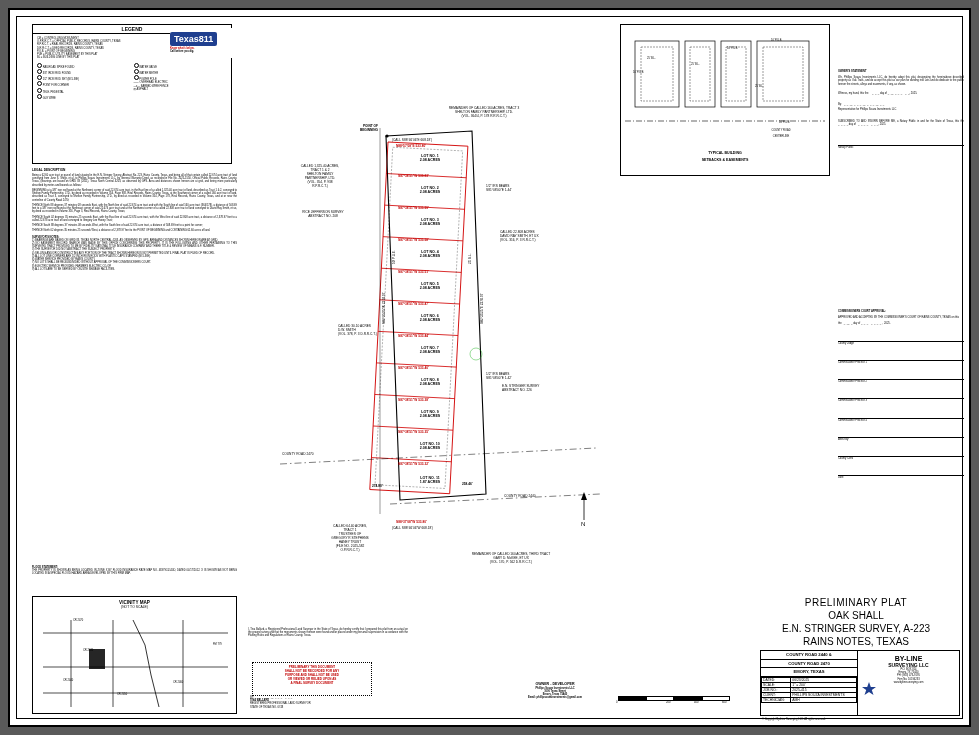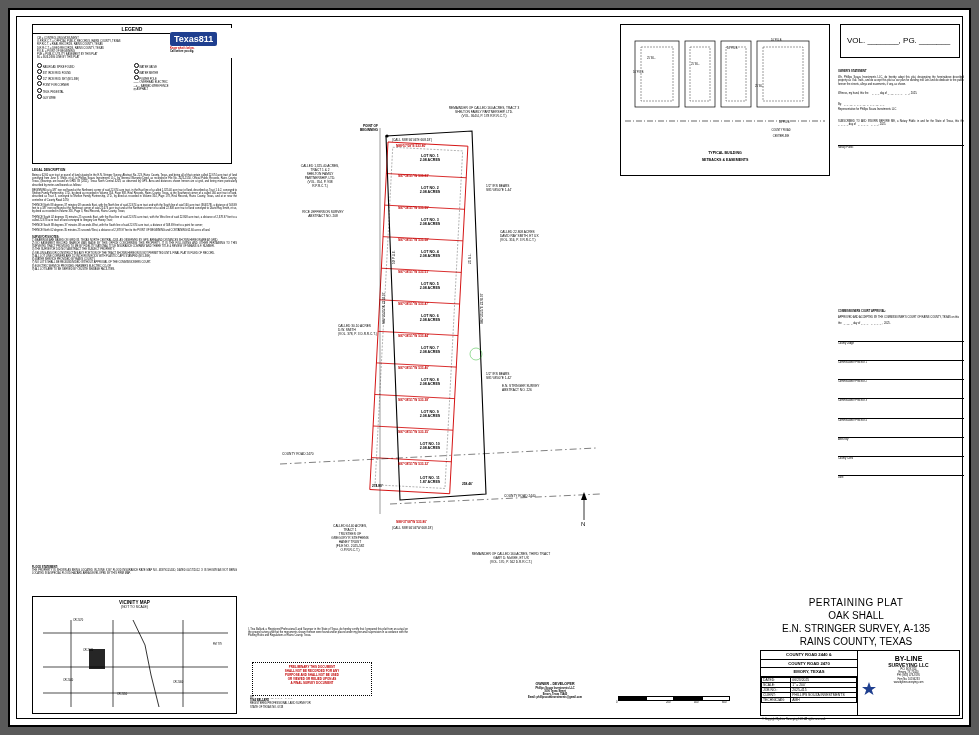--- a/index.html
+++ b/index.html
@@ -193,23 +193,20 @@
     <div class="tiny" style="position:absolute;left:26px;top:32px">25' B.L.</div>
     <div class="tiny" style="position:absolute;left:12px;top:46px">10' P.U.E.</div>
     <div class="tiny" style="position:absolute;left:134px;top:60px">25' B.L.</div>
     <div class="tiny" style="position:absolute;left:158px;top:96px">10' P.U.E.</div>
     <div class="tiny ctr" style="position:absolute;left:120px;top:104px;width:80px">COUNTY ROAD</div>
     <div class="tiny ctr" style="position:absolute;left:120px;top:110px;width:80px">CENTERLINE</div>
     <div class="bold ctr" style="position:absolute;left:0;top:126px;width:100%;font-size:3.6px">TYPICAL BUILDING</div>
     <div class="bold ctr" style="position:absolute;left:0;top:133px;width:100%;font-size:3.6px">SETBACKS &amp; EASEMENTS</div>
   </div>
 
-  <div class="box" id="volpg">
-    <div class="t8" style="padding:11px 6px 0 6px">VOL. _______, PG. _______</div>
-  </div>
 
   <div id="ownerstate" class="tiny just">
     <div class="bold">OWNER'S STATEMENT</div>
     <p style="margin:3px 0">We, Phillips Souza Investments LLC, do hereby adopt this plat, designating the hereinabove described property as Oak Trails, and do accept this plat as our plan for dividing into Lots and do dedicate to the public forever the streets, alleys and easements, if any, as shown.</p>
     <p style="margin:6px 0">Witness, my hand, this the _______ day of _______________, 2025.</p>
     <p style="margin:8px 0 2px">By: ______________________________</p>
     <p style="margin:0 0 8px">Representative for Phillips Souza Investments LLC</p>
     <p style="margin:6px 0">SUBSCRIBED TO AND SWORN BEFORE ME, a Notary Public in and for the State of Texas, this the _______ day of _______________, 2025.</p>
     <div class="line" style="margin-top:12px"></div>
     <div>Notary Public</div>
@@ -231,24 +228,24 @@
       <div>Commissioner Precinct 4</div>
     <div class="line" style="margin-top:8px"></div>
       <div>Attest By:</div>
     <div class="line" style="margin-top:8px"></div>
       <div>County Clerk</div>
     <div class="line" style="margin-top:8px"></div>
       <div>Date</div>
   </div>
 
   <div id="title">
-    <div class="t10" style="letter-spacing:0.5px">PERTAINING PLAT</div>
+    <div class="t10" style="letter-spacing:0.5px">PRELIMINARY PLAT</div>
     <div class="t10">OAK SHALL</div>
-    <div class="t10">E.N. STRINGER SURVEY, A-135</div>
-    <div class="t10">RAINS COUNTY, TEXAS</div>
+    <div class="t10">E.N. STRINGER SURVEY, A-223</div>
+    <div class="t10">RAINS NOTES, TEXAS</div>
   </div>
 
   <div class="box" id="tblock">
     <div style="display:flex;height:100%">
       <div style="width:96px;border-right:1px solid #000">
         <div class="ctr bold t4" style="border-bottom:1px solid #000;padding:1px 0">COUNTY ROAD 2440 &amp;</div>
         <div class="ctr bold t4" style="border-bottom:1px solid #000;padding:1px 0">COUNTY ROAD 2470</div>
         <div class="ctr bold t4" style="border-bottom:1px solid #000;padding:1px 0">EMORY, TEXAS</div>
         <table class="tb">
           <tbody>

